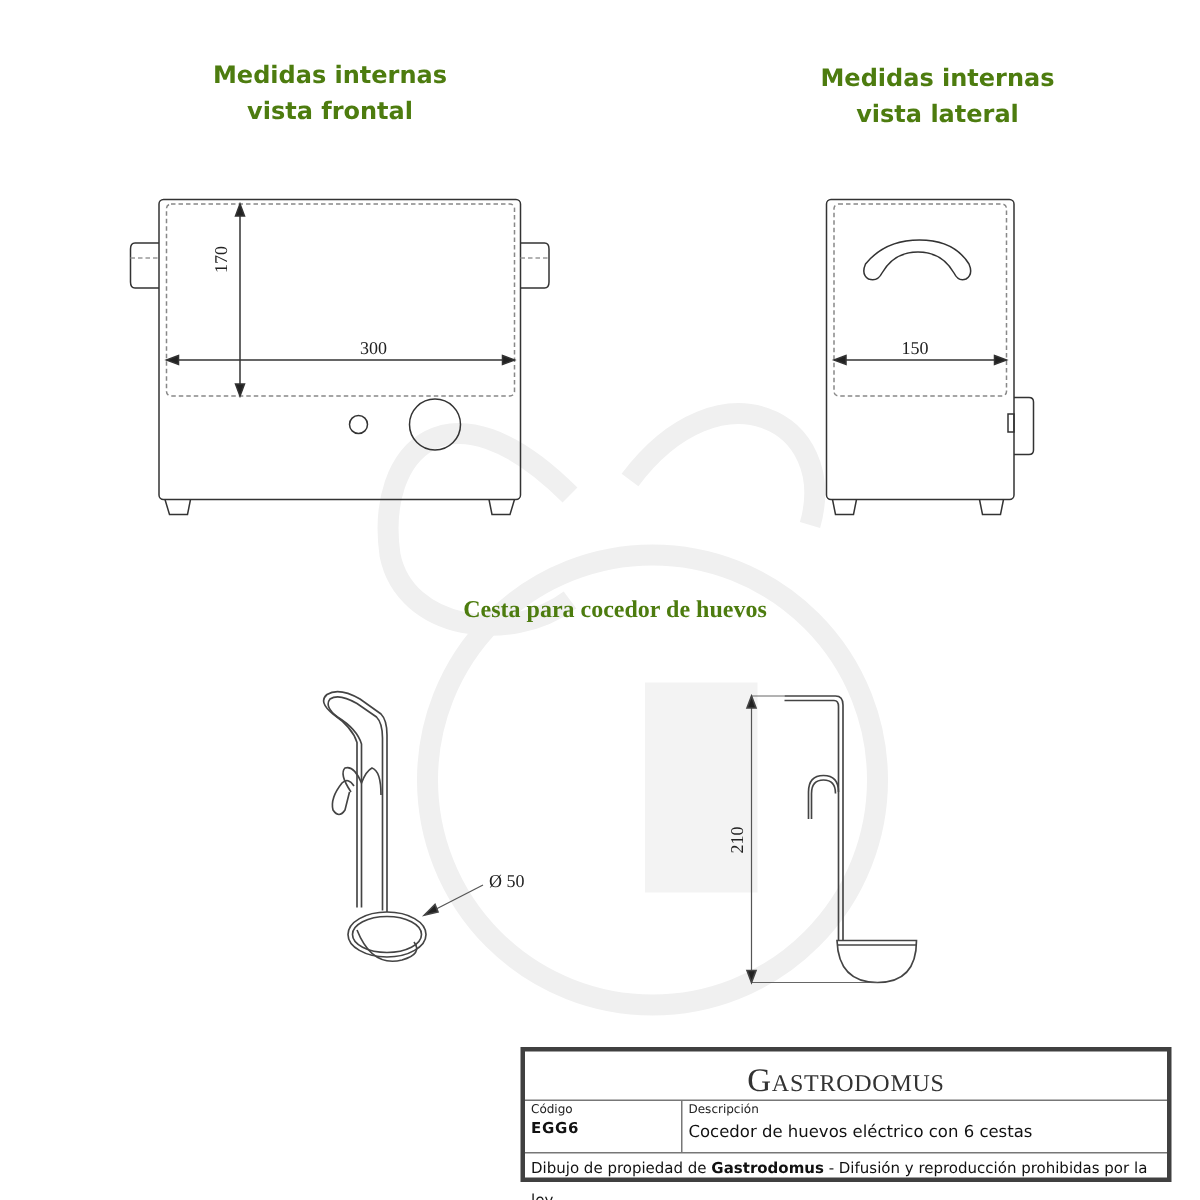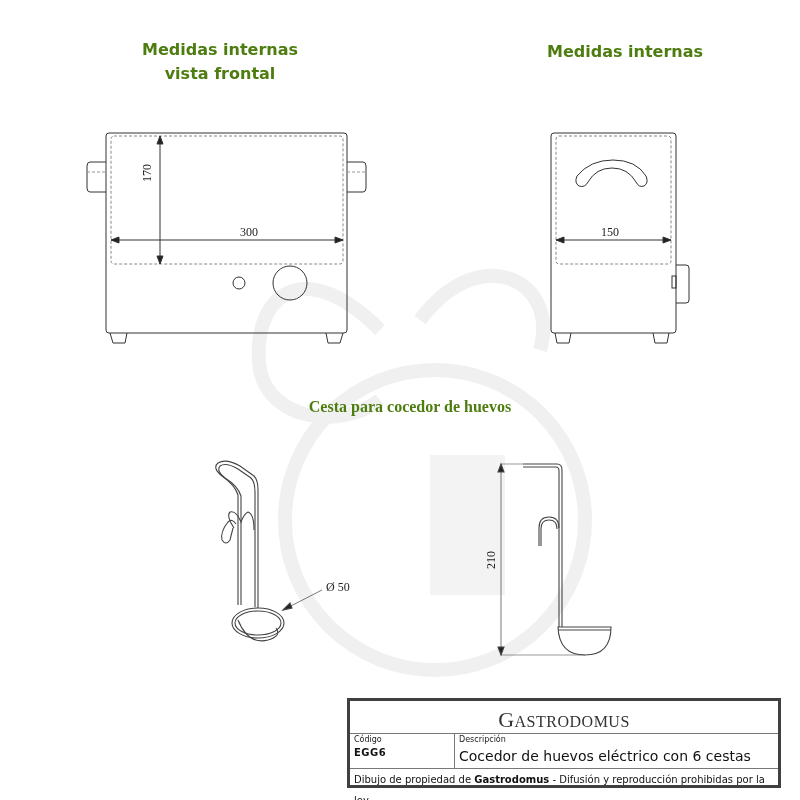--- a/index.html
+++ b/index.html
@@ -9,21 +9,21 @@
   .dim { font-family: "Liberation Serif", serif; font-size: 12px; color: #222; }
   svg.drawing { position: absolute; left: 0; top: 0; }
   .titleblock { position: absolute; left: 347px; top: 698px; width: 434px; height: 90px; border: 3px solid #404040; box-sizing: border-box; font-family: "DejaVu Sans", sans-serif; }
   .tb-logo-row { position: absolute; left: 0; top: 0; width: 100%; height: 32px; border-bottom: 1px solid #777; }
   .tb-logo { position: absolute; left: 0; right: 0; top: 6px; text-align: center; font-family: "Liberation Serif", serif; font-size: 16px; letter-spacing: 0.5px; color: #333; }
   .tb-logo .big { font-size: 22px; }
   .tb-code { position: absolute; left: 0; top: 33px; width: 105px; height: 34px; border-right: 1px solid #777; box-sizing: border-box; }
   .tb-desc { position: absolute; left: 105px; top: 33px; right: 0; height: 34px; }
   .tb-small { position: absolute; left: 4px; top: 1px; font-size: 8px; color: #222; }
   .tb-code-val { position: absolute; left: 4px; top: 13px; font-size: 10px; font-weight: bold; color: #111; letter-spacing: 0.5px; }
-  .tb-desc-val { position: absolute; left: 4px; top: 14px; font-size: 14px; color: #111; }
+  .tb-desc-val { position: absolute; left: 4px; top: 14px; font-size: 11px; color: #111; }
   .tb-footer { position: absolute; left: 0; top: 67px; right: 0; bottom: 0; border-top: 1px solid #777; font-size: 10px; color: #111; padding-left: 4px; line-height: 21px; }
   .tb-footer b { font-weight: bold; }
 </style>
 </head>
 <body>
 
 <svg class="drawing" width="800" height="800" viewBox="0 0 800 800">
 
   <g fill="none" stroke="#f0f0f0" stroke-width="14">
     <circle cx="435" cy="520" r="150"></circle>
@@ -96,20 +96,21 @@
     <path d="M498 472 L501 464 L504 472 Z M498 647 L501 655 L504 647 Z" fill="#222"></path>
   </g>
 </svg>
 
 <div class="abs heading" style="left:120px; top:38px; width:200px;">
   <div>Medidas internas</div>
   <div>vista frontal</div>
 </div>
 <div class="abs heading" style="left:525px; top:40px; width:200px;">
   <div>Medidas internas</div>
+  <div>vista lateral</div>
 </div>
 <div class="abs heading" style="left:250px; top:395px; width:320px;font-family:Liberation Serif, serif;">Cesta para cocedor de huevos</div>
 
 <div class="abs dim" style="left:140px; top:188px; transform:rotate(-90deg); transform-origin:left top; width:30px; text-align:center;">170</div>
 <div class="abs dim" style="left:212px; top:225px;margin-left:28px;">300</div>
 <div class="abs dim" style="left:601px; top:225px;">150</div>
 <div class="abs dim" style="left:326px; top:580px;">Ø 50</div>
 <div class="abs dim" style="left:484px; top:575px; transform:rotate(-90deg); transform-origin:left top; width:30px; text-align:center;">210</div>
 
 <div class="titleblock">

